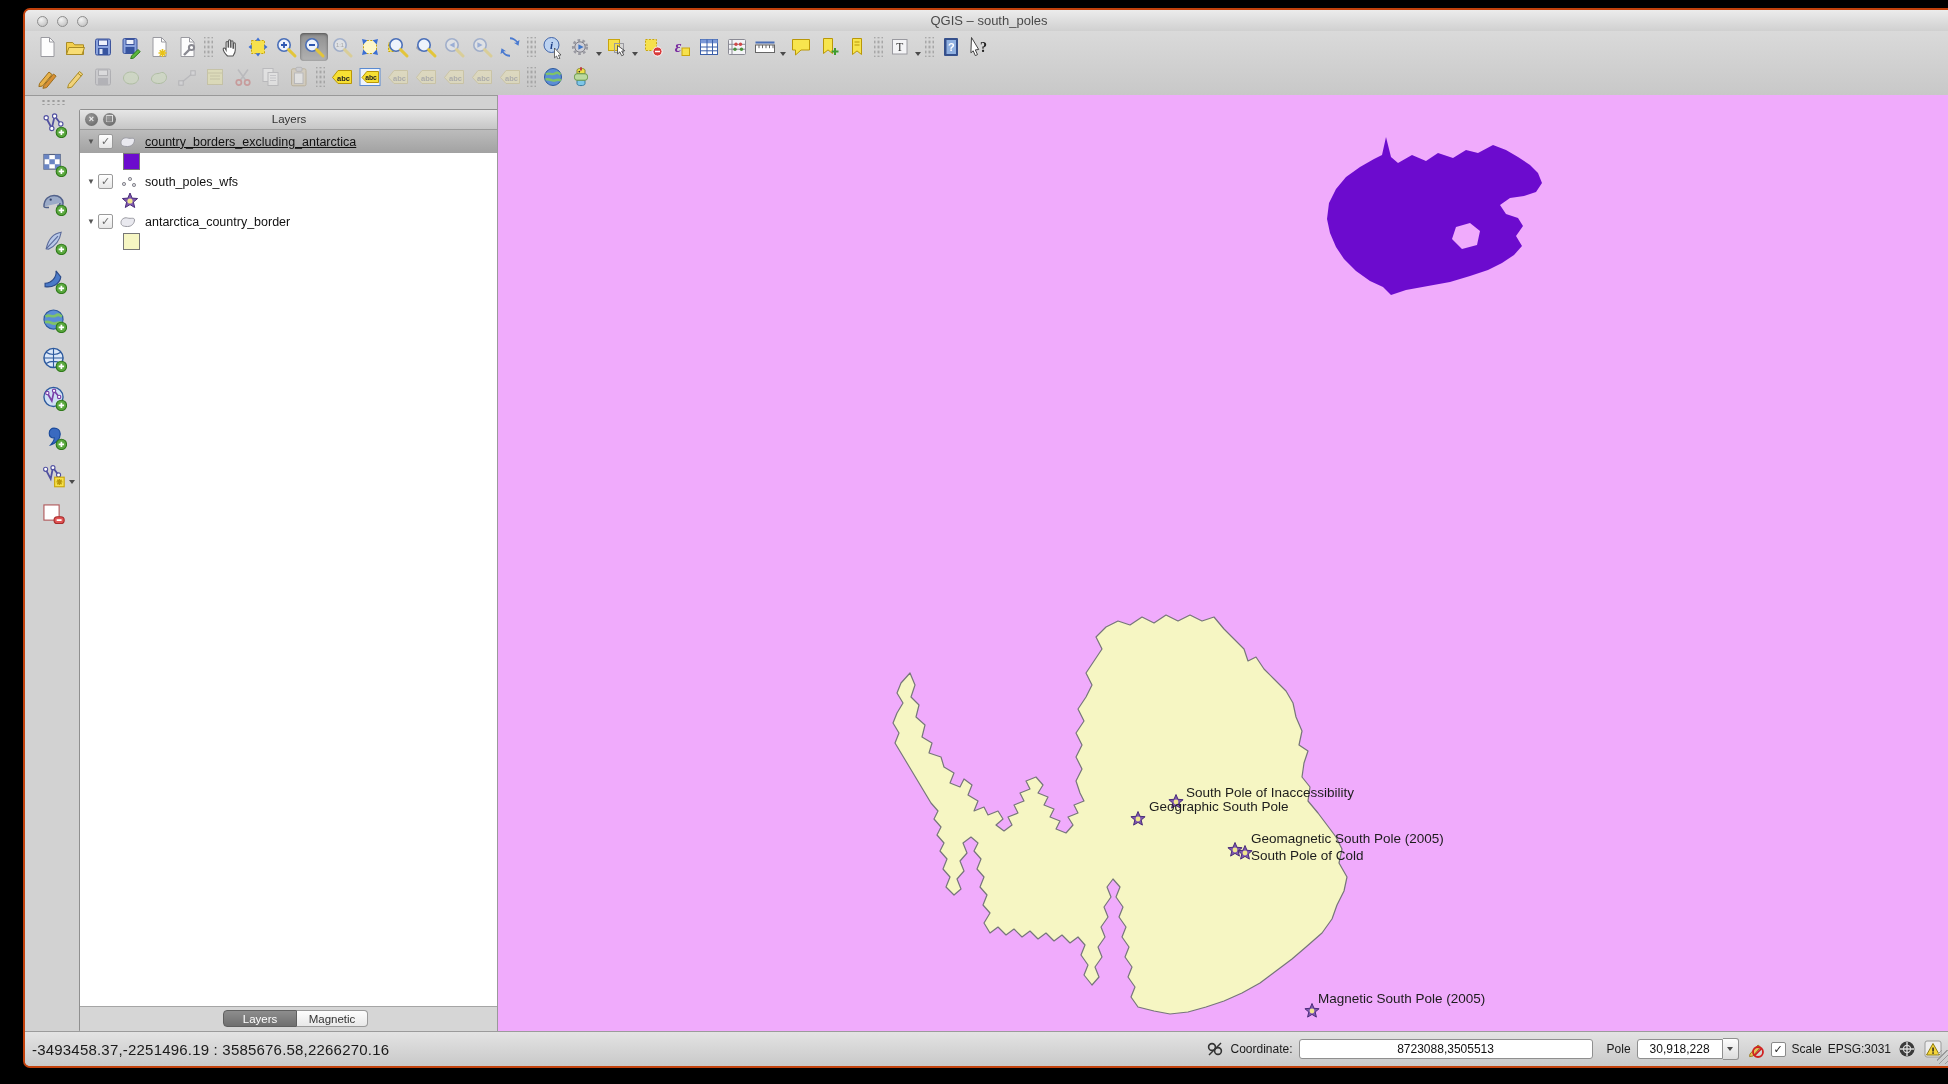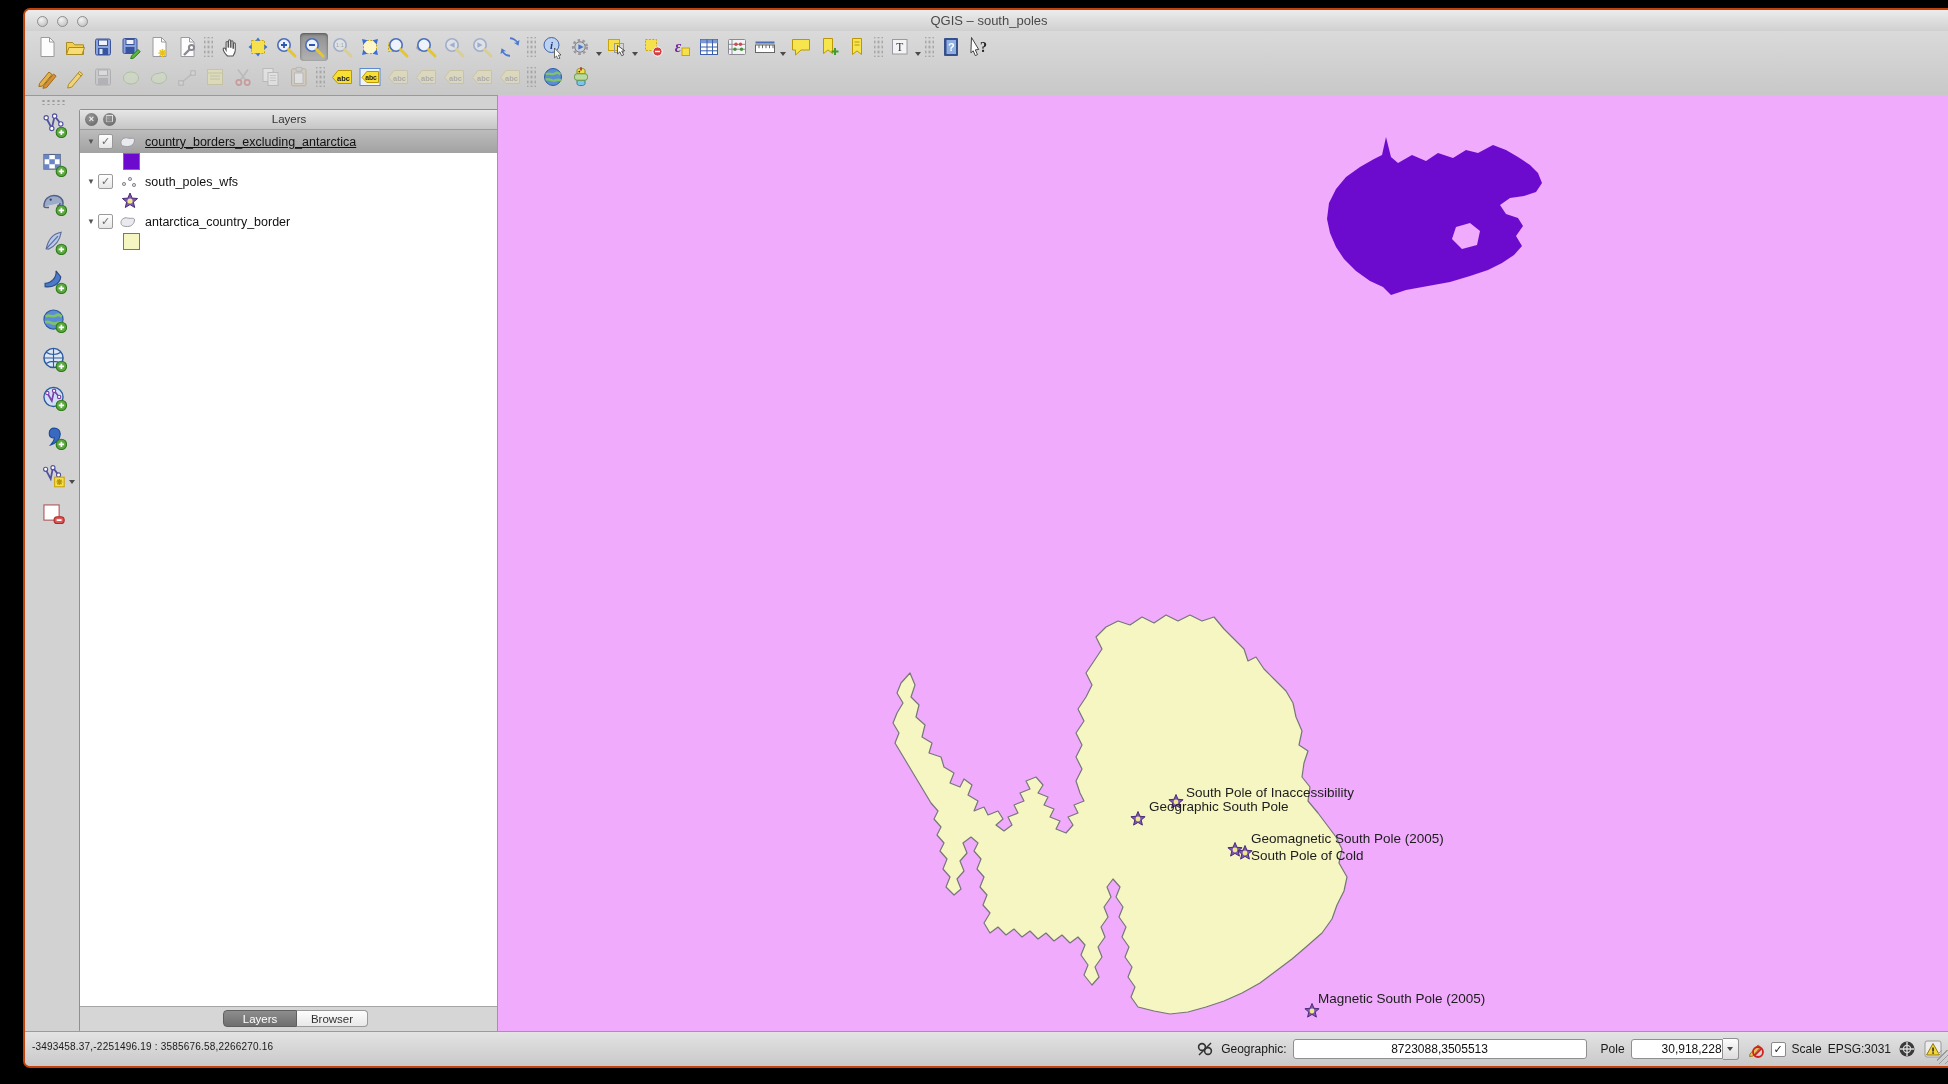--- a/index.html
+++ b/index.html
@@ -56,27 +56,27 @@
   .seg{position:absolute;top:3px;height:17px;font-size:11.5px;line-height:17px;text-align:center;box-sizing:border-box;}
   .seg.on{background:linear-gradient(#8d8d8d,#6f6f6f);color:#fff;border:1px solid #5f5f5f;border-radius:4px 0 0 4px;}
   .seg.off{background:linear-gradient(#fdfdfd,#e8e8e8);color:#333;border:1px solid #9a9a9a;border-left:none;border-radius:0 4px 4px 0;}
   
   .map-canvas{position:absolute;left:472px;top:85px;right:0;bottom:34px;background:#f0abfc;border-left:1px solid #9a9a9a;}
   .map-canvas svg{position:absolute;left:0;top:0;}
   .map-label{font-size:13.5px;fill:#1c1c1c;font-family:"Liberation Sans","DejaVu Sans",sans-serif;}
   
   .statusbar{position:absolute;left:0;right:0;bottom:0;height:34px;background:linear-gradient(#e3e3e3,#c9c9c9);
     border-top:1px solid #9b9b9b;font-size:12px;color:#1a1a1a;}
-  .sb-extents{position:absolute;left:7px;top:9px;font-size:10px;letter-spacing:.2px;}
+  .sb-extents{position:absolute;left:7px;top:9px;font-size:15px;letter-spacing:.2px;}
   .sb-right{position:absolute;right:10px;top:5px;height:24px;display:flex;align-items:center;gap:6px;}
   .sb-field{height:18px;border:1px solid #8f8f8f;border-radius:3px;background:#fff;text-align:center;
     font-size:12px;line-height:18px;color:#111;}
   .coord-field{width:292px;}
   .scale-combo{display:flex;align-items:center;}
-  .scale-val{width:84px;text-align:right;padding-left:6px;border-radius:3px 0 0 3px;}
+  .scale-val{width:84px;text-align:center;border-radius:3px 0 0 3px;}
   .combo-arrow{width:15px;height:20px;background:linear-gradient(#fdfdfd,#dcdcdc);border:1px solid #8f8f8f;border-left:none;
     border-radius:0 3px 3px 0;display:flex;align-items:center;justify-content:center;}
   .combo-arrow .dd{margin:0;}
   .sb-cb{width:13px;height:13px;border:1px solid #8a8a8a;border-radius:2px;background:#fff;font-size:11px;line-height:12px;text-align:center;color:#222;}
   .sb-icon{width:20px;height:20px;display:flex;align-items:center;justify-content:center;}
   .sb-icon svg{width:18px;height:18px;}
   .grip{position:absolute;right:2px;bottom:2px;width:14px;height:14px;
     background:repeating-linear-gradient(135deg,rgba(0,0,0,0) 0 3px,#9a9a9a 3px 4px);}
   .sb-label{white-space:nowrap;}
 </style>
@@ -581,21 +581,21 @@
             <path d="M2 8.5c0-3 3-5.5 6.5-4.5s7-1 7 2-2.5 6.5-7 6.5S2 11.5 2 8.5z" fill="#e9e9ef" stroke="#9a9aa2"></path>
           </svg>
           <span class="layer-name">antarctica_country_border</span>
         </div>
         <div class="swatch-row">
           <div class="swatch" style="background:#f6f6c3"></div>
         </div>
       </div>
     <div class="panel-tabbar">
       <div class="seg on" style="left:143px;width:74px">Layers</div>
-      <div class="seg off" style="left:217px;width:71px">Browser</div>
+      <div class="seg off" style="left:217px;width:71px">Magnetic</div>
     </div>
   </div>
 
   <div class="map-canvas">
     <svg id="mapSvg" width="1456" height="937" viewBox="0 0 1456 937">
       <path id="countryPath" fill-rule="evenodd" d="M848,82 L862,72 876,64 884,60 888,42 893,62 900,68 914,60 928,66 940,58 955,63 968,55 980,58 995,50 1008,55 1020,62 1032,70 1040,78 1044,88 1038,97 1026,101 1012,103 1002,110 1008,119 1020,123 1025,131 1018,141 1024,151 1016,160 1004,168 990,175 972,181 952,187 930,191 908,195 893,200 885,192 872,186 858,176 846,164 838,152 832,138 829,124 831,108 838,94 Z
            M958,132 L972,128 982,136 979,150 964,154 954,144 Z" fill="#6c0bce"></path>
       <path id="antarcticaPath" stroke-width="1.2" stroke-linejoin="round" d="M412,578 L417,590 413,602 421,610 418,622 427,630 424,642 434,648 431,658 443,662 446,672 456,678 452,688 462,692 466,684 474,690 470,700 480,706 476,716 486,712 490,720 500,716 505,724 498,730 506,736 514,730 510,722 520,718 516,710 526,706 522,698 532,694 528,686 538,682 545,690 540,698 550,702 546,710 556,714 552,722 562,726 558,734 568,738 575,730 570,722 580,718 576,710 586,706 582,698 578,686 584,674 578,662 584,650 578,638 586,626 580,614 588,602 594,590 588,578 596,566 604,554 598,542 608,532 620,526 632,530 644,522 656,528 668,520 680,526 692,520 704,526 716,522 726,534 736,544 746,554 750,566 758,562 766,574 776,584 788,596 795,608 798,622 804,636 801,650 810,656 806,668 804,682 812,692 810,706 820,718 829,730 838,742 844,754 841,768 849,782 846,796 839,810 834,824 824,838 808,852 794,864 778,876 762,888 744,898 726,906 708,912 690,917 672,919 656,916 640,912 633,902 637,892 630,882 634,872 627,862 631,852 624,842 628,832 621,822 625,812 618,802 622,792 615,784 609,792 613,802 606,812 610,822 603,832 607,842 600,852 604,862 597,872 601,882 594,890 586,880 590,870 583,860 587,850 580,842 572,848 564,840 556,846 548,838 540,844 532,836 524,842 516,834 508,840 500,832 492,838 486,828 492,818 485,810 489,800 482,792 486,782 479,774 483,764 476,756 480,748 473,742 465,748 469,758 462,766 466,776 459,784 463,794 456,800 448,792 452,782 445,774 449,764 442,756 446,748 439,740 443,732 436,724 440,716 433,708 427,698 421,688 415,678 409,668 403,658 397,648 401,638 395,628 399,618 405,608 399,598 403,588 Z" fill="#f6f6c3" stroke="#76767a"></path>
       <g id="mapAnno">
           <g>
@@ -630,21 +630,21 @@
   <div class="statusbar">
     <div class="sb-extents">-3493458.37,-2251496.19 : 3585676.58,2266270.16</div>
     <div class="sb-right">
       <div class="sb-icon">
         <svg viewBox="0 0 18 18">
             <circle cx="6" cy="7" r="3.4" fill="none" stroke="#333" stroke-width="1.6"></circle>
             <circle cx="12" cy="11" r="3.4" fill="none" stroke="#333" stroke-width="1.6"></circle>
             <path d="M3 15L15 3" stroke="#333" stroke-width="1.4"></path>
           </svg>
       </div>
-      <span class="sb-label">Geographic:</span>
+      <span class="sb-label">Coordinate:</span>
       <div class="sb-field coord-field">8723088,3505513</div>
       <span class="sb-label" style="margin-left:8px">Pole</span>
       <div class="scale-combo">
         <div class="sb-field scale-val">30,918,228</div>
         <div class="combo-arrow">
             <span class="dd"></span>
           </div>
       </div>
       <div class="sb-icon">
         <svg viewBox="0 0 18 18">

